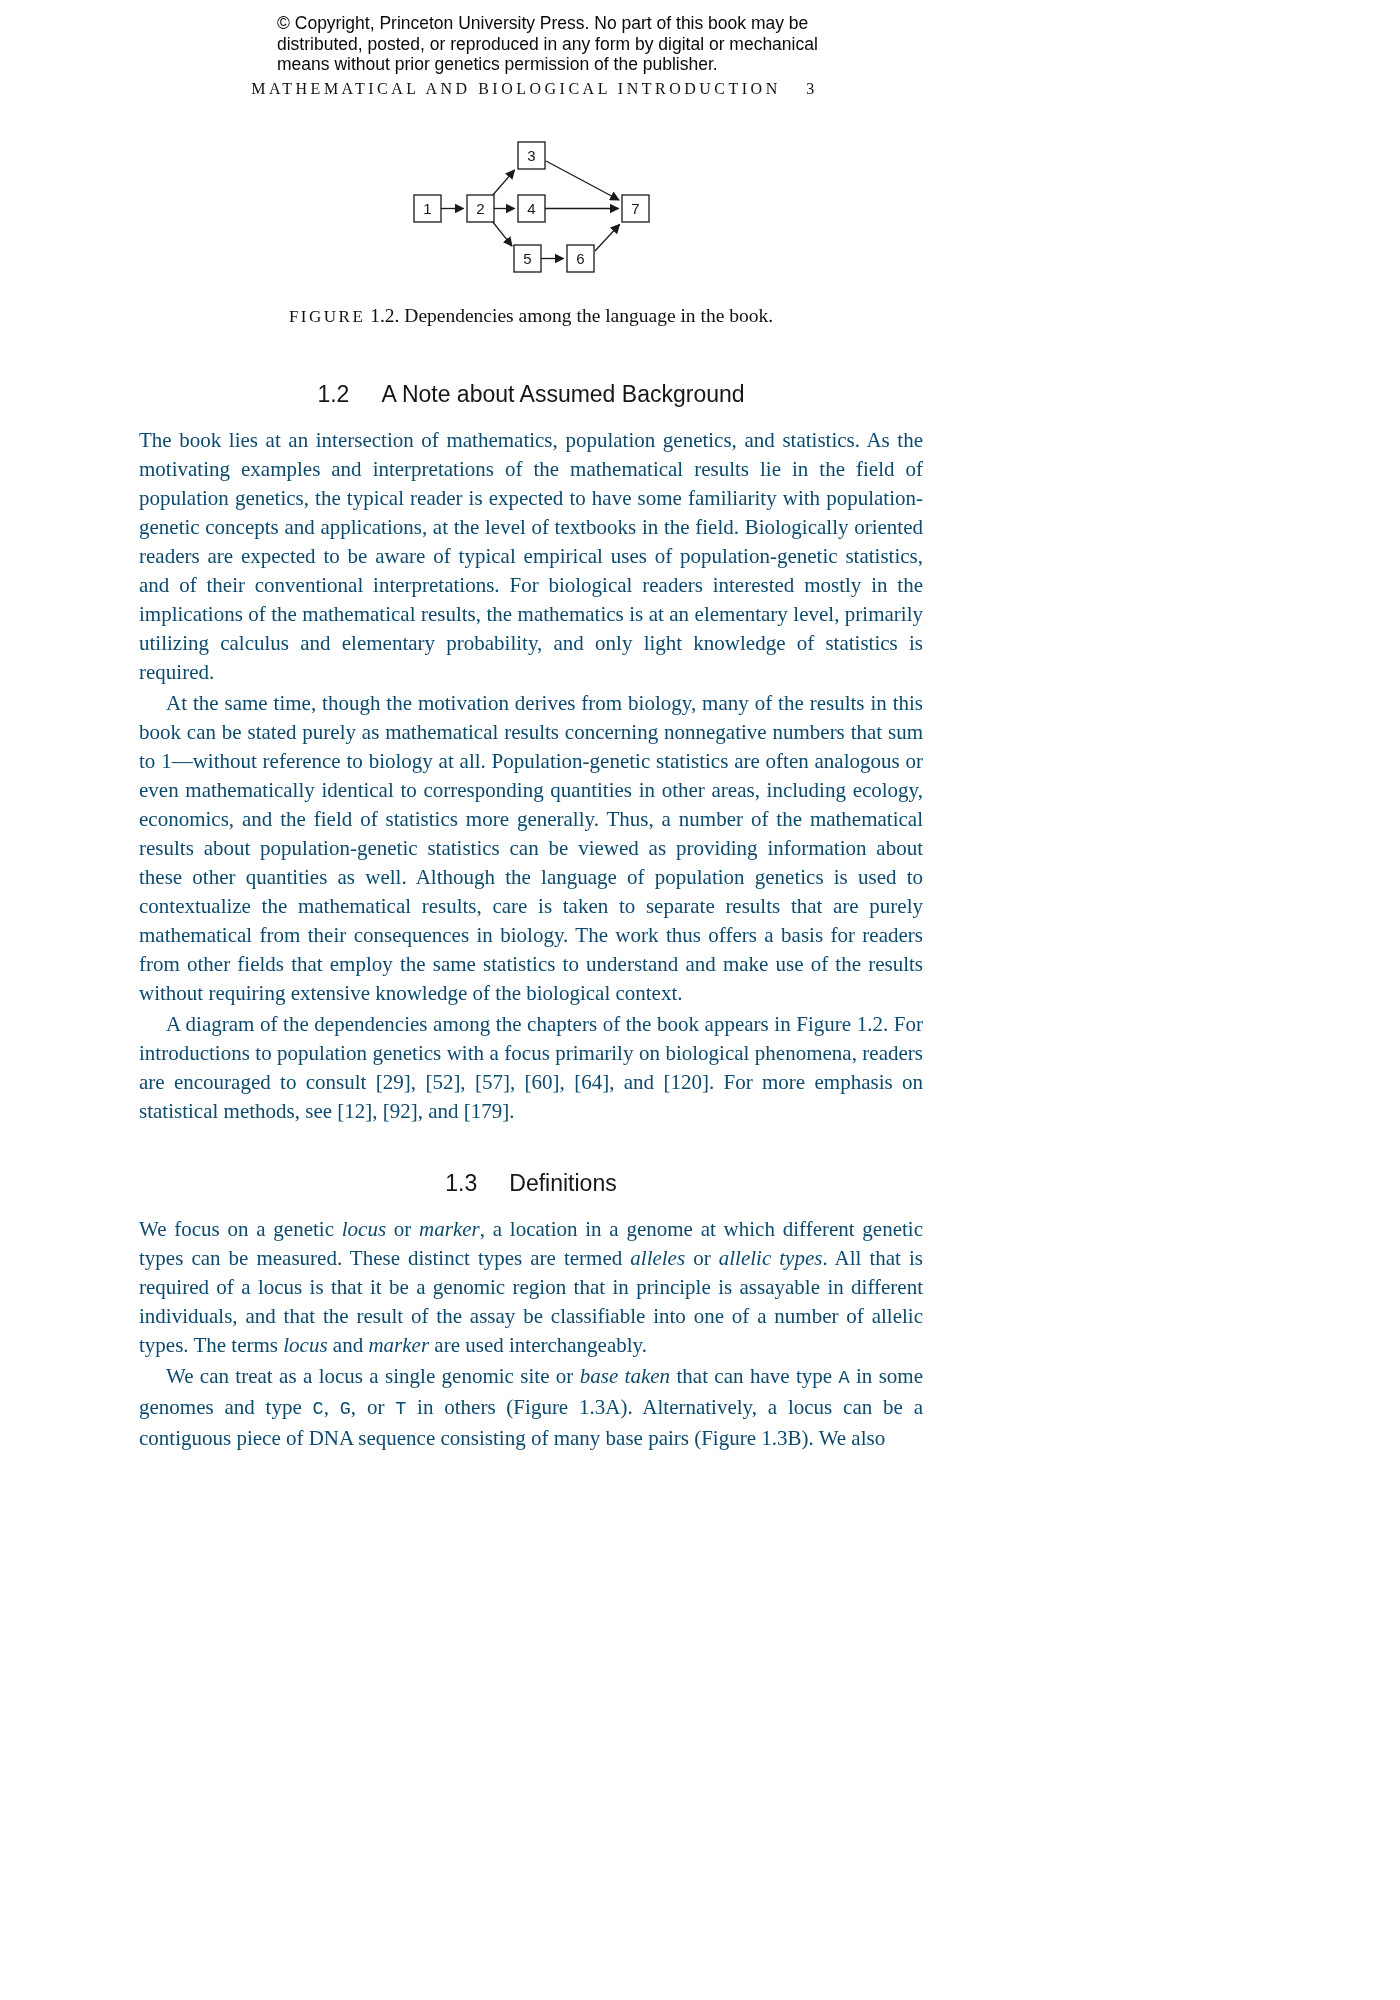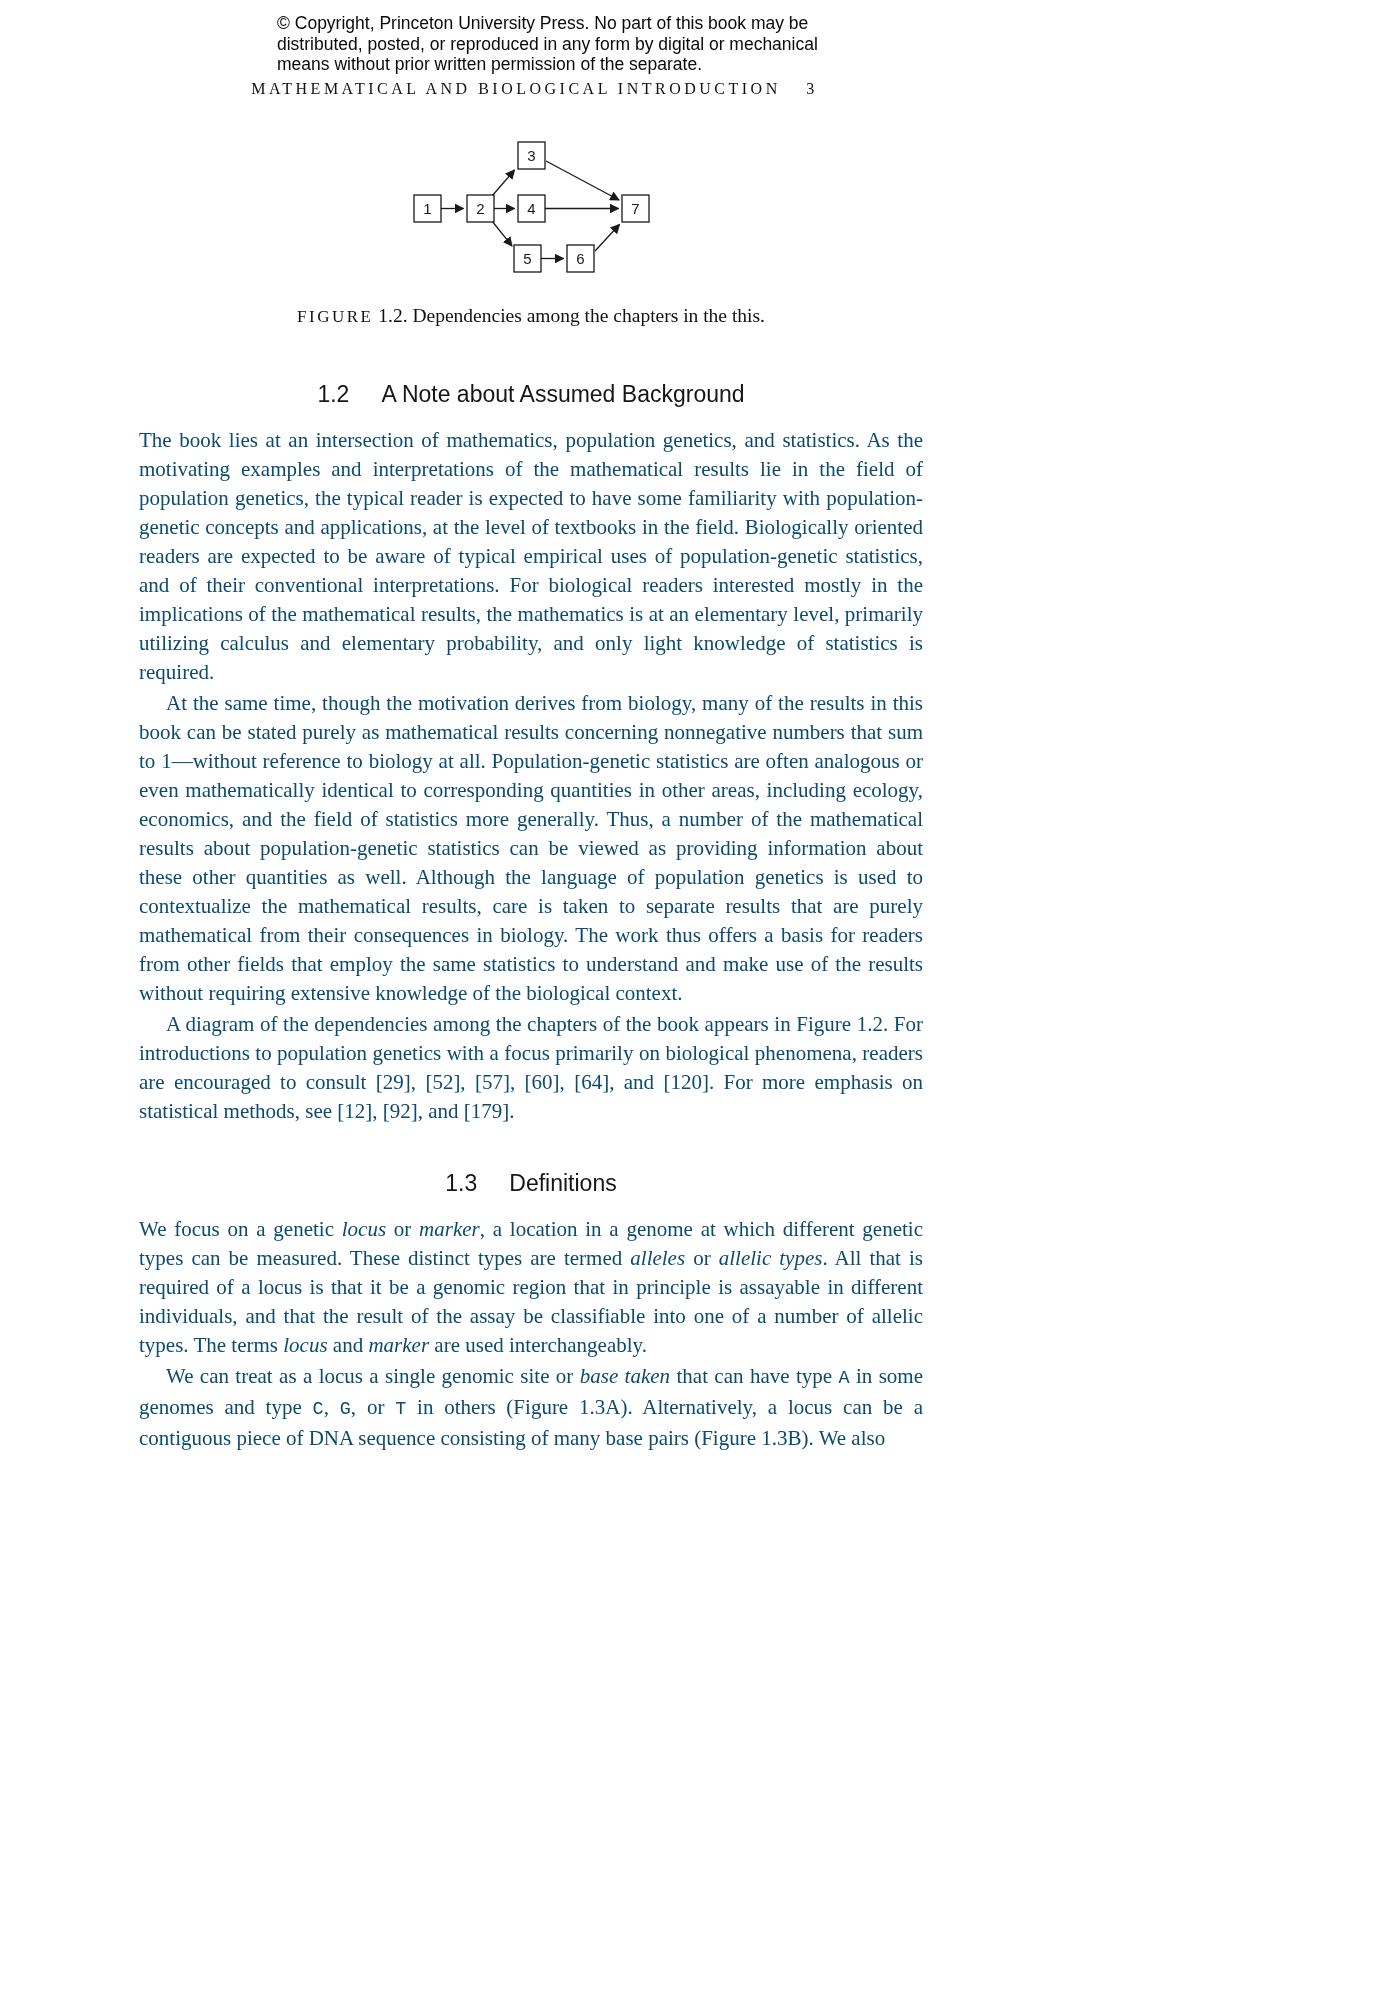--- a/index.html
+++ b/index.html
@@ -51,21 +51,21 @@
   }
 </style>
 </head>
 <body>
 
 <div class="page">
 
   <div class="copyright">
     <div>© Copyright, Princeton University Press. No part of this book may be</div>
     <div>distributed, posted, or reproduced in any form by digital or mechanical</div>
-    <div>means without prior written permission of the separate.</div>
+    <div>means without prior genetics permission of the publisher.</div>
   </div>
 
   <div class="running-head">
     <span class="rh-title">MATHEMATICAL AND BIOLOGICAL INTRODUCTION</span>
     <span class="rh-page">3</span>
   </div>
 
   <div class="content">
 
     <svg class="diagram" width="250" height="140" viewBox="405 138 250 140" xmlns="http://www.w3.org/2000/svg">
@@ -100,21 +100,21 @@
         <text x="530.5" y="213.5">4</text>
         <text x="526.5" y="263.5">5</text>
         <text x="579.5" y="263.5">6</text>
         <text x="634.5" y="213.5">7</text>
       </g>
     </svg>
 
     <div class="caption">
       <span class="cap-label">FIGURE</span>
       <span class="cap-num">1.2.</span>
-      <span class="cap-text">Dependencies among the chapters in the this.</span>
+      <span class="cap-text">Dependencies among the language in the book.</span>
     </div>
 
     <div class="section-heading">
       <span>1.2</span>
       <span>A Note about Assumed Background</span>
     </div>
 
     <div class="body-text">
       <p>The book lies at an intersection of mathematics, population genetics, and statistics. As the motivating examples and interpretations of the mathematical results lie in the field of population genetics, the typical reader is expected to have some familiarity with population-genetic concepts and applications, at the level of textbooks in the field. Biologically oriented readers are expected to be aware of typical empirical uses of population-genetic statistics, and of their conventional interpretations. For biological readers interested mostly in the implications of the mathematical results, the mathematics is at an elementary level, primarily utilizing calculus and elementary probability, and only light knowledge of statistics is required.</p>
       <p>At the same time, though the motivation derives from biology, many of the results in this book can be stated purely as mathematical results concerning nonnegative numbers that sum to 1—without reference to biology at all. Population-genetic statistics are often analogous or even mathematically identical to corresponding quantities in other areas, including ecology, economics, and the field of statistics more generally. Thus, a number of the mathematical results about population-genetic statistics can be viewed as providing information about these other quantities as well. Although the language of population genetics is used to contextualize the mathematical results, care is taken to separate results that are purely mathematical from their consequences in biology. The work thus offers a basis for readers from other fields that employ the same statistics to understand and make use of the results without requiring extensive knowledge of the biological context.</p>

